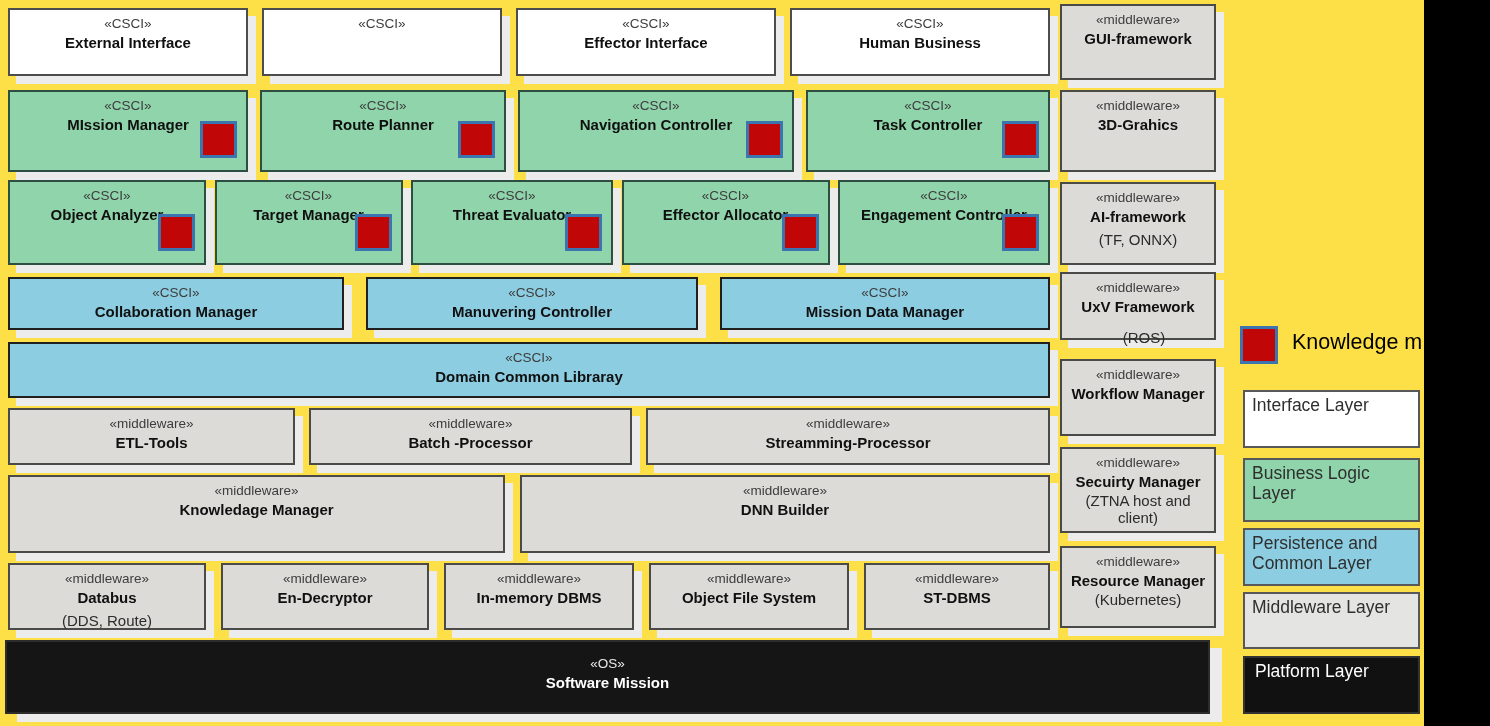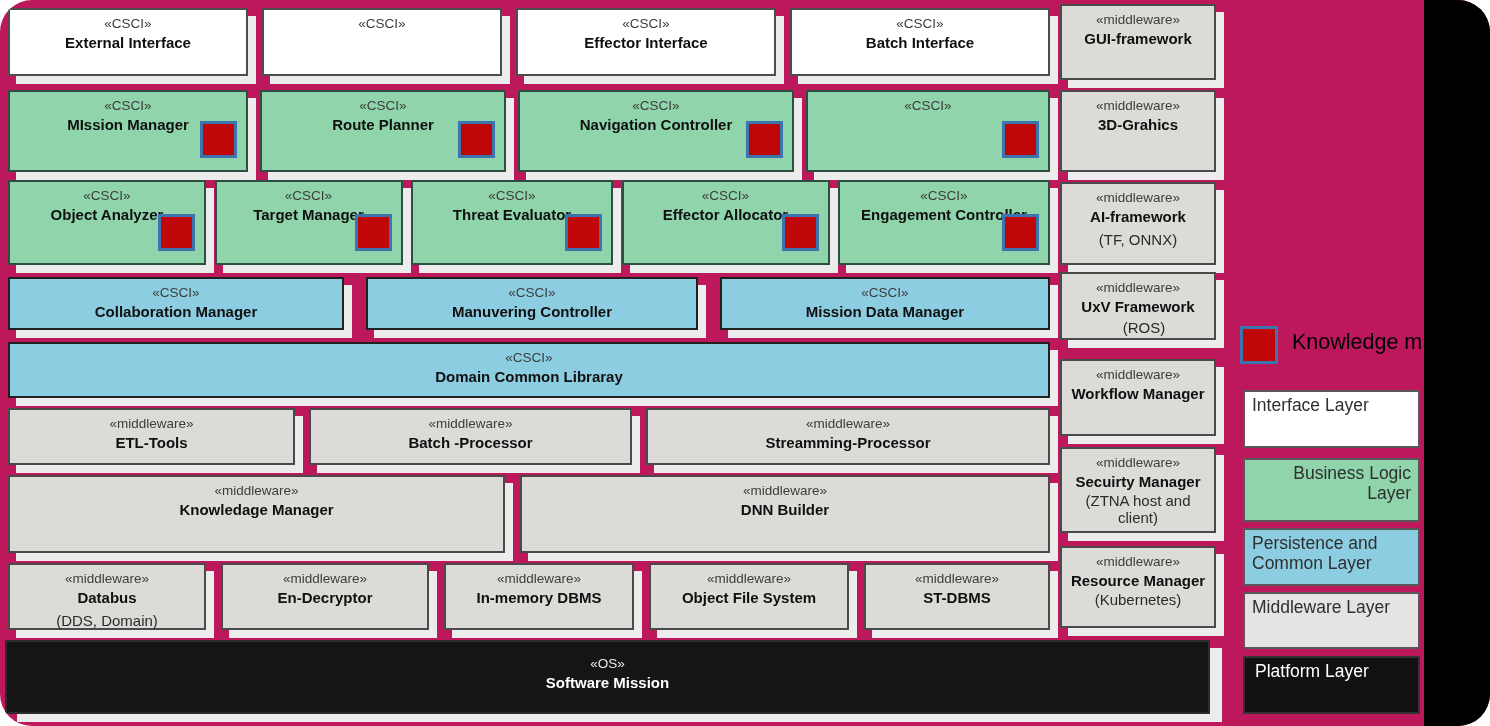--- a/index.html
+++ b/index.html
@@ -1,17 +1,17 @@
 <!DOCTYPE html>
 <html><head>
 <meta charset="utf-8">
 <style>
   html,body{margin:0;padding:0;background:#fff;}
-  .canvas{position:relative;width:1490px;height:726px;background:#be185d;overflow:hidden;
-          font-family:"Liberation Sans",sans-serif;border-radius:32px;}
+  .canvas{position:relative;width:1490px;height:726px;background:#fde047;overflow:hidden;
+          font-family:"Liberation Sans",sans-serif;}
   .row{position:absolute;left:8px;display:flex;}
   .box{position:relative;box-sizing:border-box;border:2px solid #454545;background:#fff;
        text-align:center;padding-top:6px;box-shadow:8px 8px 0 #ececec;}
   .white{background:#ffffff;border-color:#4d4d4d;}
   .green{background:#8fd4ab;border-color:#2e4e42;}
   .blue{background:#8ccde2;border-color:#20201e;}
   .gray{background:#dcdbd8;border-color:#4a4a48;}
   .st{font-size:13.5px;color:#3d3d3d;line-height:1.25;}
   .nm{font-size:15px;font-weight:bold;color:#101010;line-height:1.25;margin-top:1px;}
   .sub{font-size:15px;color:#2b2b2b;line-height:1.15;margin-top:4px;}
@@ -26,21 +26,21 @@
   #platform .nm{color:#ffffff;}
   .plat-center{position:absolute;left:0;width:100%;top:14px;text-align:center;}
   .plat-sub{position:absolute;left:745px;top:28px;font-size:15px;color:#f2f2f2;}
   
   .legend-marker{position:absolute;left:1240px;top:326px;width:32px;height:32px;
                  background:#c00606;border:3px solid #3c74b0;}
   .legend-marker-label{position:absolute;left:1292px;top:330px;font-size:21.5px;color:#000;}
   .legend-box{position:absolute;left:1243px;width:177px;box-sizing:border-box;
               border:2px solid #58585a;padding:4px 7px;font-size:17.5px;color:#2f2f2f;
               line-height:1.13;background:#fff;text-align:left;}
-  .legend-green{background:#8fd4ab;text-align:right;}
+  .legend-green{background:#8fd4ab;}
   .legend-blue{background:#8ccde2;}
   .legend-gray{background:#e4e4e2;}
   .legend-black{background:#111111;color:#ffffff;border-color:#333;padding-left:10px;}
   #right-band{position:absolute;left:1424px;top:0;width:66px;height:726px;background:#000;}
 </style>
 </head>
 <body>
 
 <div class="canvas">
 
@@ -51,21 +51,21 @@
     </div>
     <div class="box white" style="width:240px;">
       <div class="st">«CSCI»</div>
     </div>
     <div class="box white" style="width:260px;">
       <div class="st">«CSCI»</div>
       <div class="nm">Effector Interface</div>
     </div>
     <div class="box white" style="width:260px;">
       <div class="st">«CSCI»</div>
-      <div class="nm">Batch Interface</div>
+      <div class="nm">Human Business</div>
     </div>
   </div>
 
   <div class="row" style="top:90px;height:82px;gap:12px;">
     <div class="box green" style="width:240px;">
       <div class="st">«CSCI»</div>
       <div class="nm">MIssion Manager</div>
       <span class="marker"></span>
     </div>
     <div class="box green" style="width:246px;">
@@ -73,20 +73,21 @@
       <div class="nm">Route Planner</div>
       <span class="marker"></span>
     </div>
     <div class="box green" style="width:276px;">
       <div class="st">«CSCI»</div>
       <div class="nm">Navigation Controller</div>
       <span class="marker"></span>
     </div>
     <div class="box green" style="width:244px;">
       <div class="st">«CSCI»</div>
+      <div class="nm">Task Controller</div>
       <span class="marker"></span>
     </div>
   </div>
 
   <div class="row" style="top:180px;height:85px;gap:8.5px;">
     <div class="box green" style="width:198px;">
       <div class="st">«CSCI»</div>
       <div class="nm">Object Analyzer</div>
       <span class="marker"></span>
     </div>
@@ -157,21 +158,21 @@
     <div class="box gray" style="width:530px;">
       <div class="st">«middleware»</div>
       <div class="nm">DNN Builder</div>
     </div>
   </div>
 
   <div class="row" style="top:563px;height:67px;gap:15px;">
     <div class="box gray" style="width:198px;">
       <div class="st">«middleware»</div>
       <div class="nm">Databus</div>
-      <div class="sub">(DDS, Domain)</div>
+      <div class="sub">(DDS, Route)</div>
     </div>
     <div class="box gray" style="width:208px;">
       <div class="st">«middleware»</div>
       <div class="nm">En-Decryptor</div>
     </div>
     <div class="box gray" style="width:190px;">
       <div class="st">«middleware»</div>
       <div class="nm">In-memory DBMS</div>
     </div>
     <div class="box gray" style="width:200px;">
@@ -200,21 +201,21 @@
     <div class="nm">3D-Grahics</div>
   </div>
   <div class="box gray side" style="top:182px;height:83px;">
     <div class="st">«middleware»</div>
     <div class="nm">AI-framework</div>
     <div class="sub">(TF, ONNX)</div>
   </div>
   <div class="box gray side" style="top:272px;height:68px;">
     <div class="st">«middleware»</div>
     <div class="nm">UxV Framework</div>
-    <div class="sub" style="margin-top:2px;padding-left:12px;">(ROS)</div>
+    <div class="sub" style="margin-top:12px;padding-left:12px;">(ROS)</div>
   </div>
   <div class="box gray side" style="top:359px;height:77px;">
     <div class="st">«middleware»</div>
     <div class="nm">Workflow Manager</div>
   </div>
   <div class="box gray side" style="top:447px;height:86px;">
     <div class="st">«middleware»</div>
     <div class="nm">Secuirty Manager</div>
     <div class="sub" style="margin-top:0;padding:0 8px;">(ZTNA host and client)</div>
   </div>

